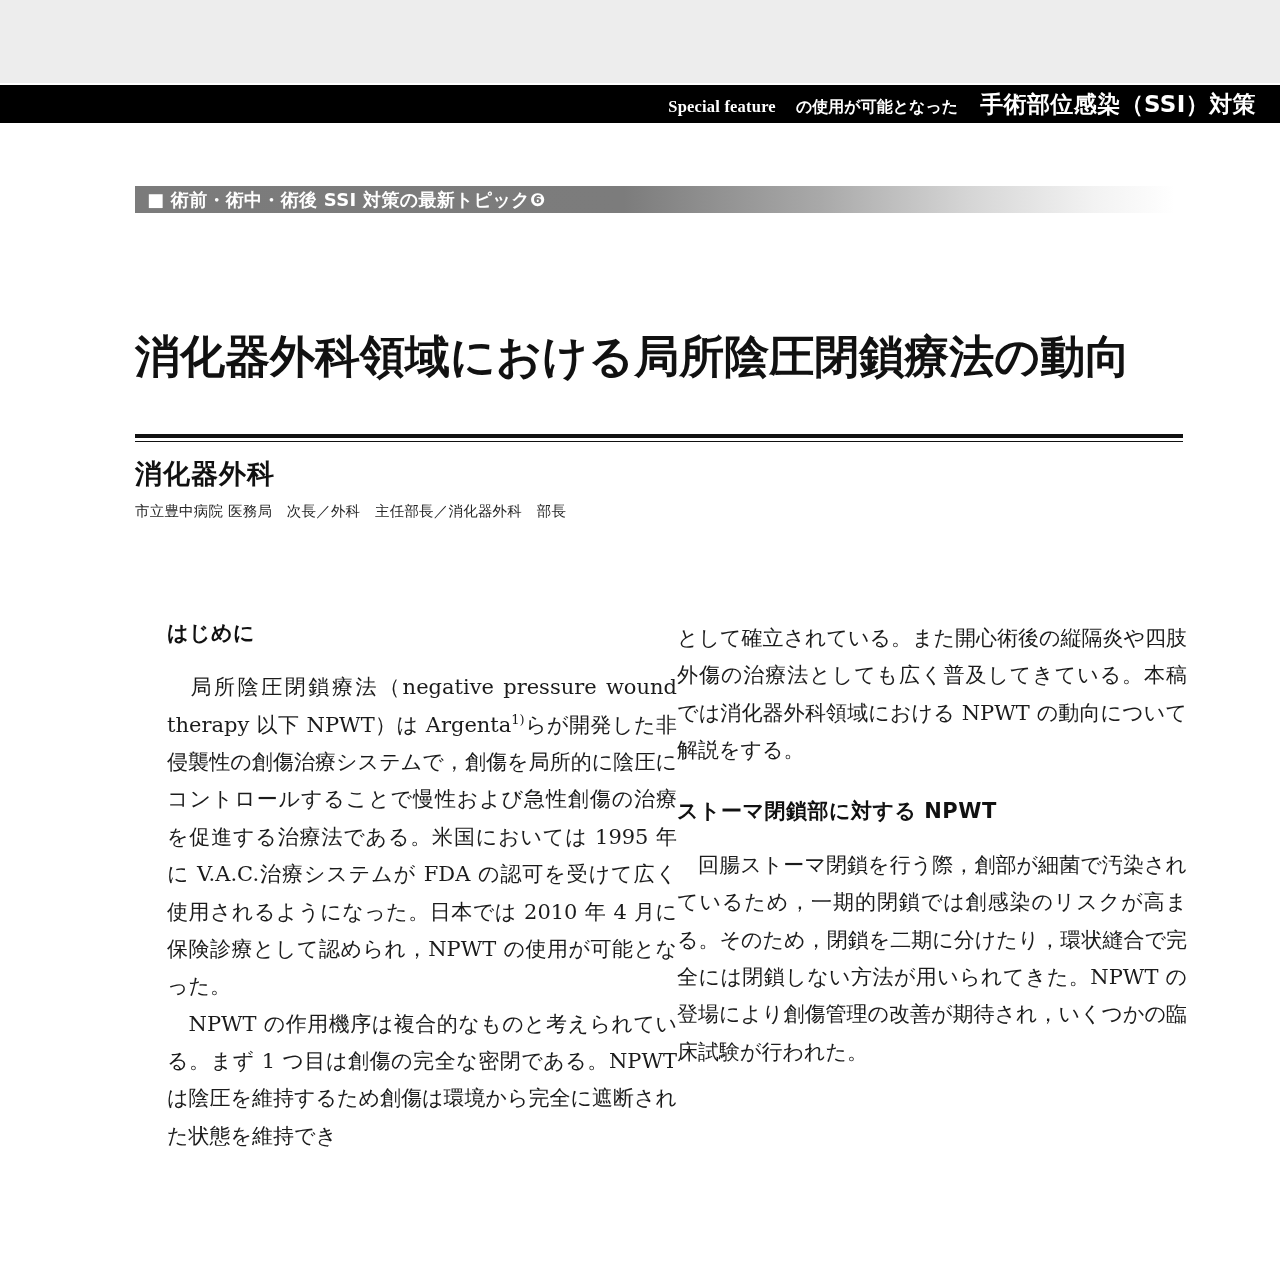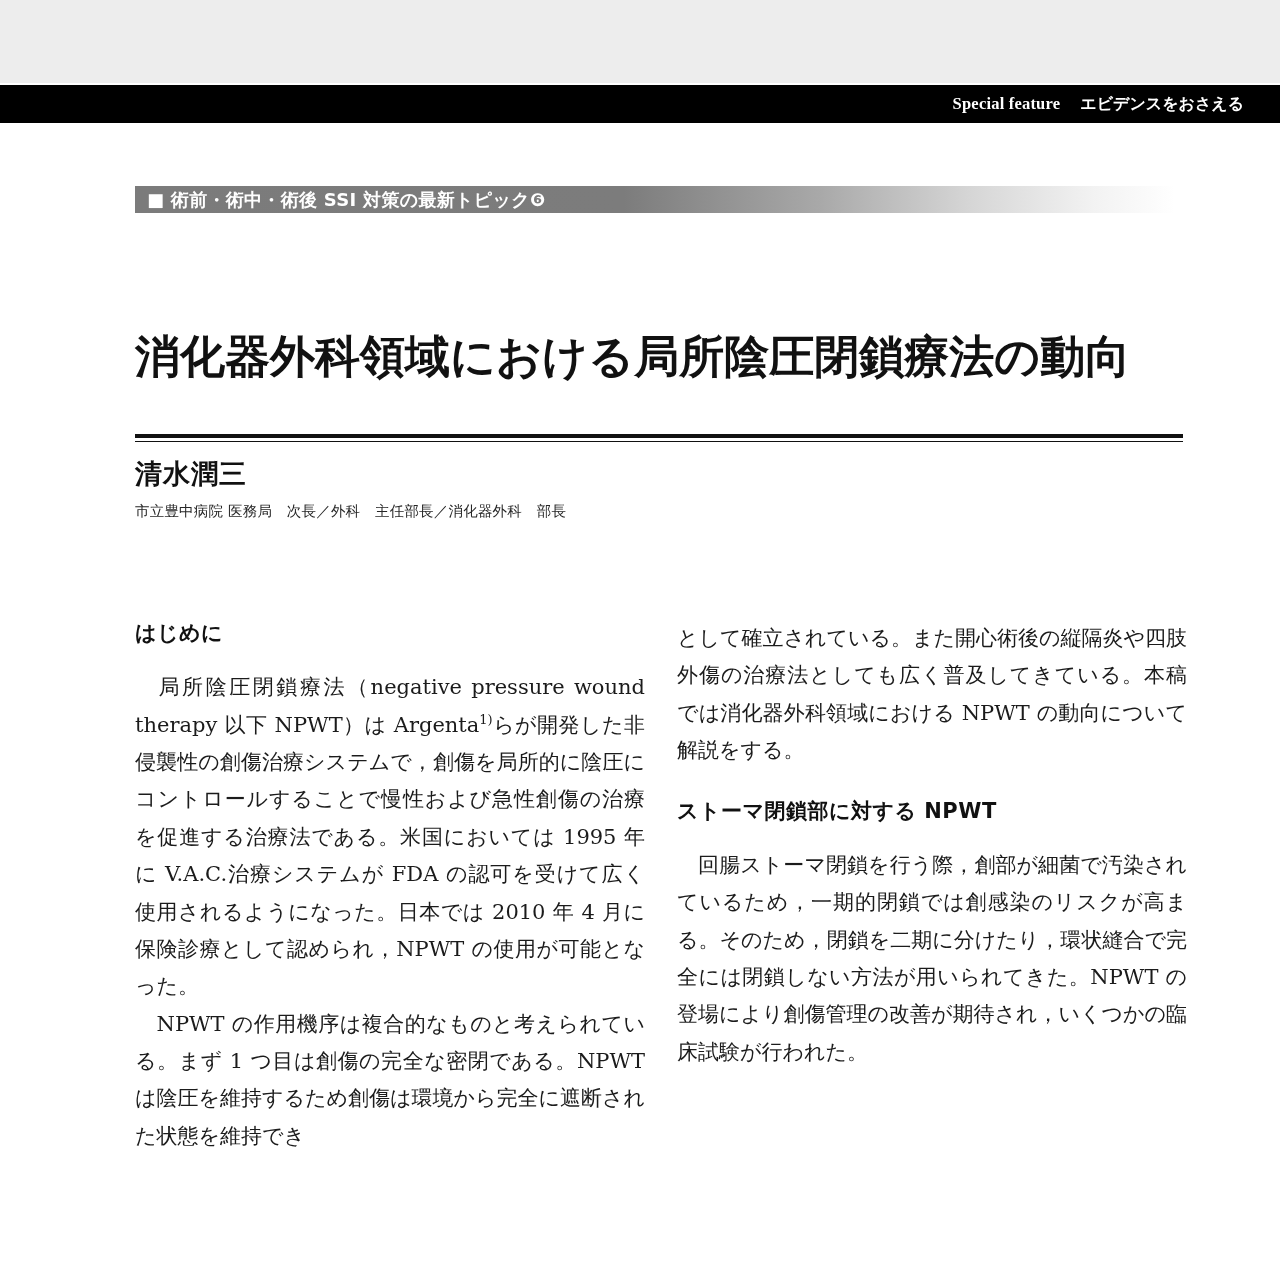--- a/index.html
+++ b/index.html
@@ -28,21 +28,21 @@
   
   .runhead-bar {
     position: absolute;
     left: 0; top: 85px;
     width: 1280px;
     height: 38px;
     background: #000000;
     display: flex;
     align-items: center;
     justify-content: flex-end;
-    padding-right: 36px;
+    padding-right: 24px;
     box-sizing: border-box;
   }
   .runhead-inner {
     display: flex;
     align-items: baseline;
     white-space: nowrap;
     color: #ffffff;
   }
   .runhead-special {
     font-family: "Liberation Serif", "DejaVu Serif", serif;
@@ -147,21 +147,21 @@
   }
 
   
   .columns {
     position: absolute;
     left: 135px;
     top: 620px;
     width: 1052px;
     height: 660px;
     display: flex;
-    justify-content: space-between;
+    justify-content: flex-end;
     overflow: hidden;
   }
   .column {
     width: 510px;
     overflow: hidden;
   }
 
   .sec-heading {
     font-family: "DejaVu Sans", "Liberation Sans", sans-serif;
     font-weight: bold;
@@ -198,37 +198,38 @@
   }
 </style>
 </head>
 <body>
 
 <div class="top-band"></div>
 
 <div class="runhead-bar">
   <div class="runhead-inner">
     <span class="runhead-special">Special feature</span>
-    <span class="runhead-jp">エビデンスをおさえる</span>
+    <span class="runhead-jp">の使用が可能となった</span>
+    <span class="runhead-main">手術部位感染（SSI）対策</span>
   </div>
 </div>
 
 <div class="topic-strip">
   <span class="topic-text">■ 術前・術中・術後 SSI 対策の最新トピック❻</span>
 </div>
 
 <h1 class="article-title">消化器外科領域における局所陰圧閉鎖療法の動向</h1>
 
 <div class="rule-wrap">
   <div class="rule-thick"></div>
   <div class="rule-thin"></div>
 </div>
 
 <div class="byline">
-  <div class="author-name">清水潤三</div>
+  <div class="author-name">消化器外科</div>
   <div class="author-affil">市立豊中病院 医務局　次長／外科　主任部長／消化器外科　部長</div>
 </div>
 
 <div class="columns">
 
   <div class="column">
     <h2 class="sec-heading">はじめに</h2>
 
     <p class="body-par indent"><span>局所陰圧閉鎖療法（negative pressure wound therapy 以下 NPWT）は Argenta</span><sup class="ref">1)</sup><span>らが開発した非侵襲性の創傷治療システムで，創傷を局所的に陰圧にコントロールすることで慢性および急性創傷の治療を促進する治療法である。米国においては 1995 年に V.A.C.治療システムが FDA の認可を受けて広く使用されるようになった。日本では 2010 年 4 月に保険診療として認められ，NPWT の使用が可能となった。</span></p>
 

